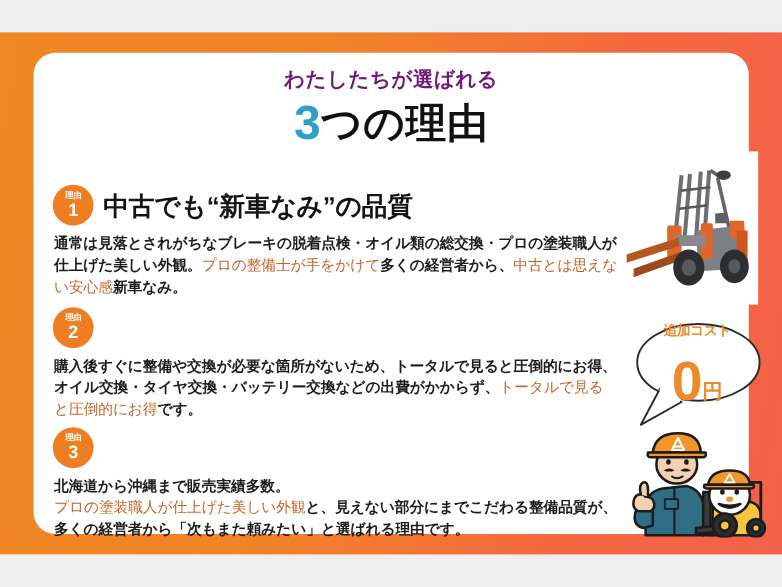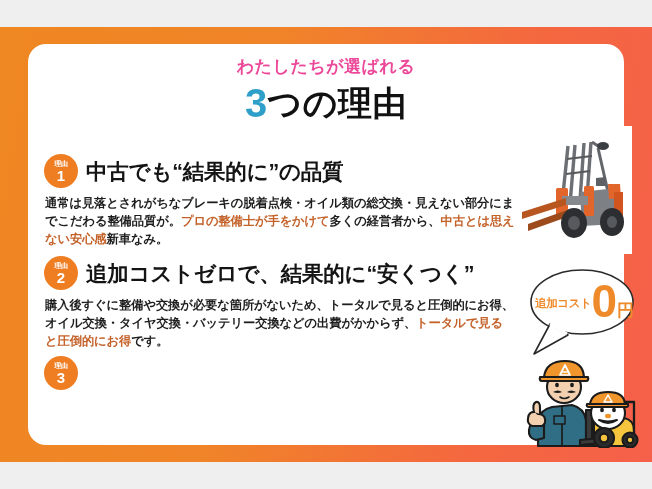--- a/index.html
+++ b/index.html
@@ -37,21 +37,21 @@
   #headline {
     position: absolute;
     left: 0;
     top: 14px;
     width: 596px;
     text-align: center;
   }
   #headline-sub {
     font-size: 17px;
     font-weight: 700;
-    color: #ec4899;
+    color: #701a75;
     letter-spacing: 0.5px;
     line-height: 1.1;
   }
   #headline-main {
     margin-top: 4px;
     font-size: 34px;
     font-weight: 800;
     color: #111111;
     letter-spacing: 0.5px;
     line-height: 1.12;
@@ -104,21 +104,21 @@
   .reason-body {
     margin-top: 4px;
     margin-left: 1px;
     font-size: 12.3px;
     font-weight: 600;
     line-height: 1.48;
     color: #1d1d1d;
     letter-spacing: -0.1px;
     width: 470px;
   }
-  .hl { color: #c4622a; font-weight: 700; }
+  .hl { color: #c4622a; font-weight: 400; }
 
   
   #forklift-photo {
     position: absolute;
     left: 494px;
     top: 82px;
     width: 110px;
     height: 128px;
   }
 
@@ -129,22 +129,23 @@
     top: 222px;
     width: 116px;
     height: 92px;
   }
   #bubble-text {
     position: absolute;
     left: 0; top: 0;
     width: 106px;
     height: 72px;
     display: flex;
+    flex-direction: column;
     align-items: center;
-    justify-content: flex-end;
+    justify-content: space-between;
     pointer-events: none;
   }
   #bubble-label {
     font-size: 11.5px;
     font-weight: 800;
     color: #ef8a2b;
     letter-spacing: -0.4px;
     margin-top: 2px;
   }
   #bubble-amount {
@@ -175,43 +176,43 @@
       <div id="headline-sub">わたしたちが選ばれる</div>
       <div id="headline-main"><span class="num">3</span><span>つの理由</span></div>
     </div>
 
     <div class="reason" id="reason-1">
       <div class="reason-head">
         <div class="badge">
           <span class="badge-label">理由</span>
           <span class="badge-num">1</span>
         </div>
-        <div class="reason-title">中古でも“結果的に”の品質</div>
+        <div class="reason-title">中古でも“新車なみ”の品質</div>
       </div>
-      <div class="reason-body"><span>通常は見落とされがちなブレーキの脱着点検・オイル類の総交換・見えない部分にまでこだわる整備品質が。</span><span class="hl">プロの整備士が手をかけて</span><span>多くの経営者から、</span><span class="hl">中古とは思えない安心感</span><span>新車なみ。</span></div>
+      <div class="reason-body"><span>通常は見落とされがちなブレーキの脱着点検・オイル類の総交換・プロの塗装職人が仕上げた美しい外観。</span><span class="hl">プロの整備士が手をかけて</span><span>多くの経営者から、</span><span class="hl">中古とは思えない安心感</span><span>新車なみ。</span></div>
     </div>
 
     <div class="reason" id="reason-2">
       <div class="reason-head">
         <div class="badge">
           <span class="badge-label">理由</span>
           <span class="badge-num">2</span>
         </div>
-        <div class="reason-title">追加コストゼロで、結果的に“安くつく”</div>
       </div>
       <div class="reason-body"><span>購入後すぐに整備や交換が必要な箇所がないため、トータルで見ると圧倒的にお得、オイル交換・タイヤ交換・バッテリー交換などの出費がかからず、</span><span class="hl">トータルで見ると圧倒的にお得</span><span>です。</span></div>
     </div>
 
     <div class="reason" id="reason-3">
       <div class="reason-head">
         <div class="badge">
           <span class="badge-label">理由</span>
           <span class="badge-num">3</span>
         </div>
       </div>
+      <div class="reason-body"><span>北海道から沖縄まで販売実績多数。</span><br><span class="hl">プロの塗装職人が仕上げた美しい外観</span><span>と、見えない部分にまでこだわる整備品質が、多くの経営者から「次もまた頼みたい」と選ばれる理由です。</span></div>
     </div>
 
     <svg id="forklift-photo" viewBox="0 0 110 128">
       <rect x="0" y="0" width="110" height="128" fill="#ffffff"></rect>
 
       <g stroke="#6c6f73" stroke-width="3.4" fill="none">
         <line x1="46" y1="20" x2="40" y2="78"></line>
         <line x1="53" y1="19" x2="48" y2="78"></line>
         <line x1="62" y1="17" x2="58" y2="74"></line>
         <line x1="69" y1="16" x2="65" y2="72"></line>

